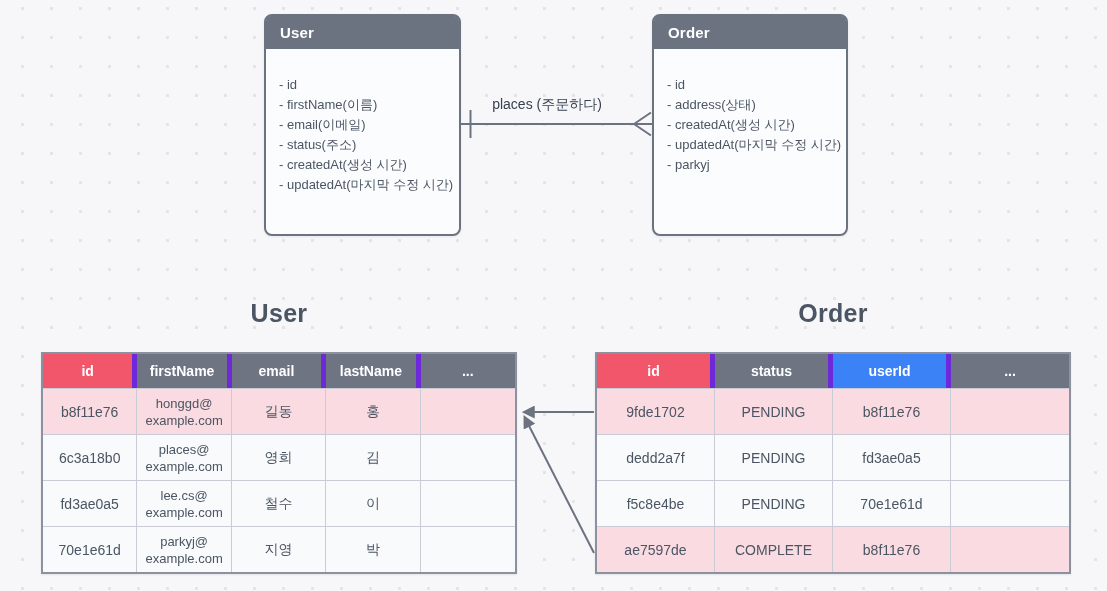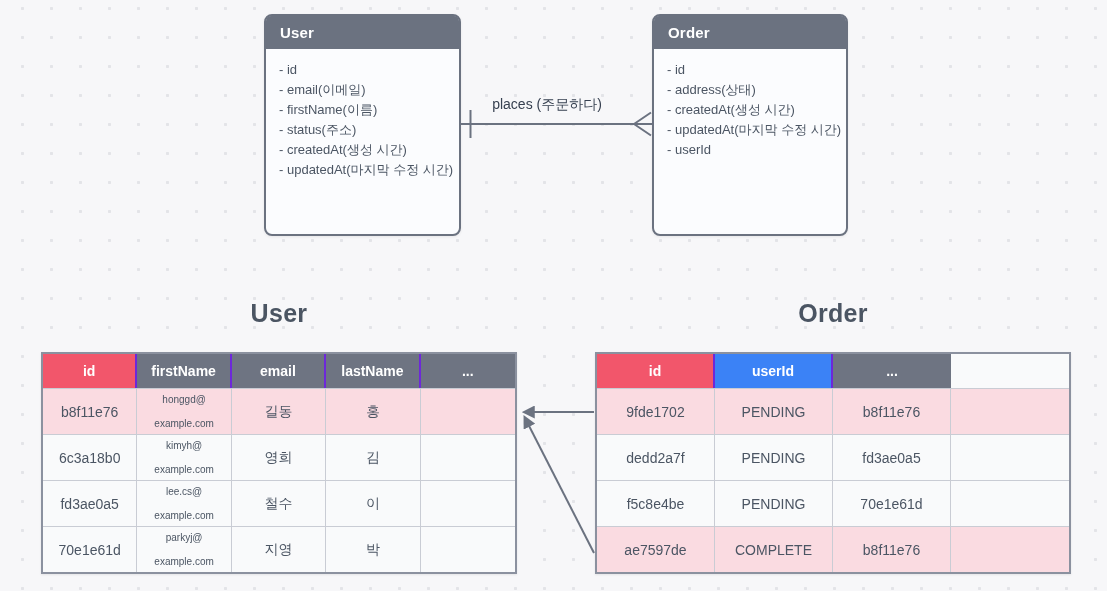--- a/index.html
+++ b/index.html
@@ -18,21 +18,21 @@
     background:#fbfcfe; box-shadow:0 1px 3px rgba(0,0,0,.07);
   }
   .entity.user  { left:264px; top:14px; width:197px; height:222px; }
   .entity.order { left:652px; top:14px; width:196px; height:222px; }
   .entity-header {
     height:33px; background:#6b7280; color:#ffffff;
     display:flex; align-items:center; padding:0 14px;
     font-size:15px; font-weight:700; letter-spacing:.2px;
     border-radius:5px 5px 0 0;
   }
-  .entity-fields { list-style:none; margin:0; padding:11px 13px; }
+  .entity-fields { list-style:none; margin:0; padding:26px 13px; }
   .entity-fields li {
     font-size:13px; color:#4b5563; line-height:20px; white-space:nowrap;
   }
 
   
   .rel-label {
     position:absolute; left:461px; top:96px; width:172px;
     text-align:center; font-size:14px; color:#374151;
   }
 
@@ -52,67 +52,67 @@
   }
   .data-table.user  { left:41px; }
   .data-table.order { left:595px; }
   .tr { display:grid; }
   .data-table.user  .tr { grid-template-columns:repeat(5,1fr); }
   .data-table.order .tr { grid-template-columns:repeat(4,1fr); }
   .th {
     height:34px; background:#6e7482; color:#ffffff;
     font-size:14px; font-weight:600;
     display:flex; align-items:center; justify-content:center;
-    border-right:2px solid #6d28d9;
+    border-right:5px solid #6d28d9;
   }
   .th:last-child { border-right:none; }
   .th.accent-red  { background:#f2566b; }
   .th.accent-blue { background:#3b82f6; }
   .td {
     height:46px; box-sizing:border-box;
     display:flex; align-items:center; justify-content:center; text-align:center;
     font-size:14px; color:#4b5563; background:#f9fafb;
     border-right:1px solid #c9ccd4; border-top:1px solid #c9ccd4;
   }
   .td:last-child { border-right:none; }
   .tr.highlight .td { background:#fadbe1; }
-  .td.email { font-size:10px; line-height:24px; white-space:pre-line; }
+  .td.email { font-size:13px; line-height:17px; white-space:pre-line; }
 
   
   .svg-overlay { position:absolute; left:0; top:0; pointer-events:none; }
 </style>
 </head>
 <body>
 
 <div class="canvas">
 
   <div class="entity user">
     <div class="entity-header">
       <span>User</span>
     </div>
     <ul class="entity-fields">
       <li>- id</li>
+      <li>- firstName(이름)</li>
       <li>- email(이메일)</li>
-      <li>- firstName(이름)</li>
       <li>- status(주소)</li>
       <li>- createdAt(생성 시간)</li>
       <li>- updatedAt(마지막 수정 시간)</li>
     </ul>
   </div>
 
   <div class="entity order">
     <div class="entity-header">
       <span>Order</span>
     </div>
     <ul class="entity-fields">
       <li>- id</li>
       <li>- address(상태)</li>
       <li>- createdAt(생성 시간)</li>
       <li>- updatedAt(마지막 수정 시간)</li>
-      <li>- userId</li>
+      <li>- parkyj</li>
     </ul>
   </div>
 
   <div class="rel-label">places (주문하다)</div>
 
   <div class="table-title user">User</div>
 
   <div class="table-title order">Order</div>
 
   <div class="data-table user">
@@ -126,21 +126,21 @@
     <div class="tr highlight">
       <div class="td">b8f11e76</div>
       <div class="td email">honggd@
 example.com</div>
       <div class="td">길동</div>
       <div class="td">홍</div>
       <div class="td"></div>
     </div>
     <div class="tr">
       <div class="td">6c3a18b0</div>
-      <div class="td email">kimyh@
+      <div class="td email">places@
 example.com</div>
       <div class="td">영희</div>
       <div class="td">김</div>
       <div class="td"></div>
     </div>
     <div class="tr">
       <div class="td">fd3ae0a5</div>
       <div class="td email">lee.cs@
 example.com</div>
       <div class="td">철수</div>
@@ -153,20 +153,21 @@
 example.com</div>
       <div class="td">지영</div>
       <div class="td">박</div>
       <div class="td"></div>
     </div>
   </div>
 
   <div class="data-table order">
     <div class="tr thead">
       <div class="th accent-red">id</div>
+      <div class="th">status</div>
       <div class="th accent-blue">userId</div>
       <div class="th">...</div>
     </div>
     <div class="tr highlight">
       <div class="td">9fde1702</div>
       <div class="td">PENDING</div>
       <div class="td">b8f11e76</div>
       <div class="td"></div>
     </div>
     <div class="tr">

